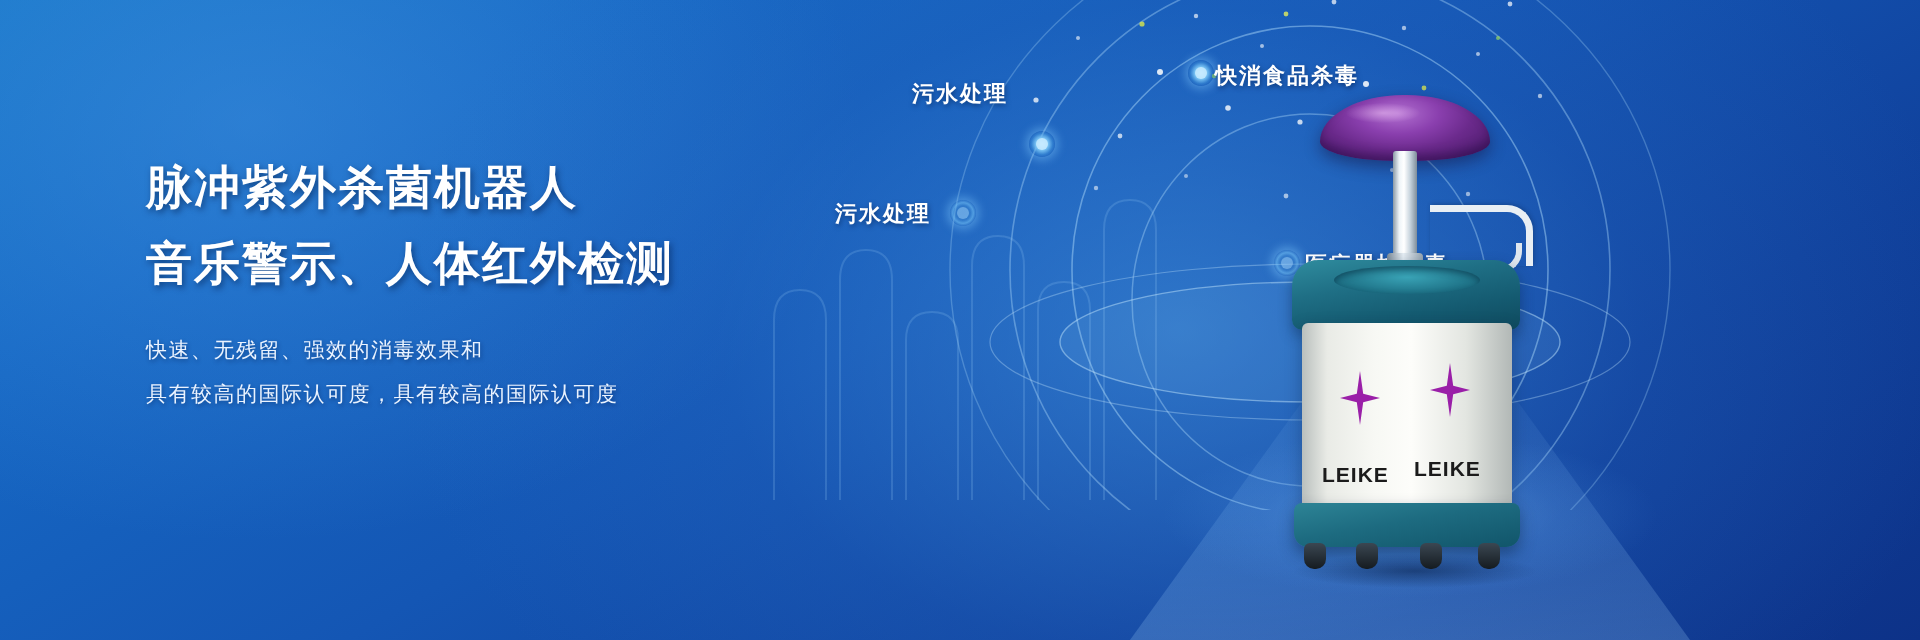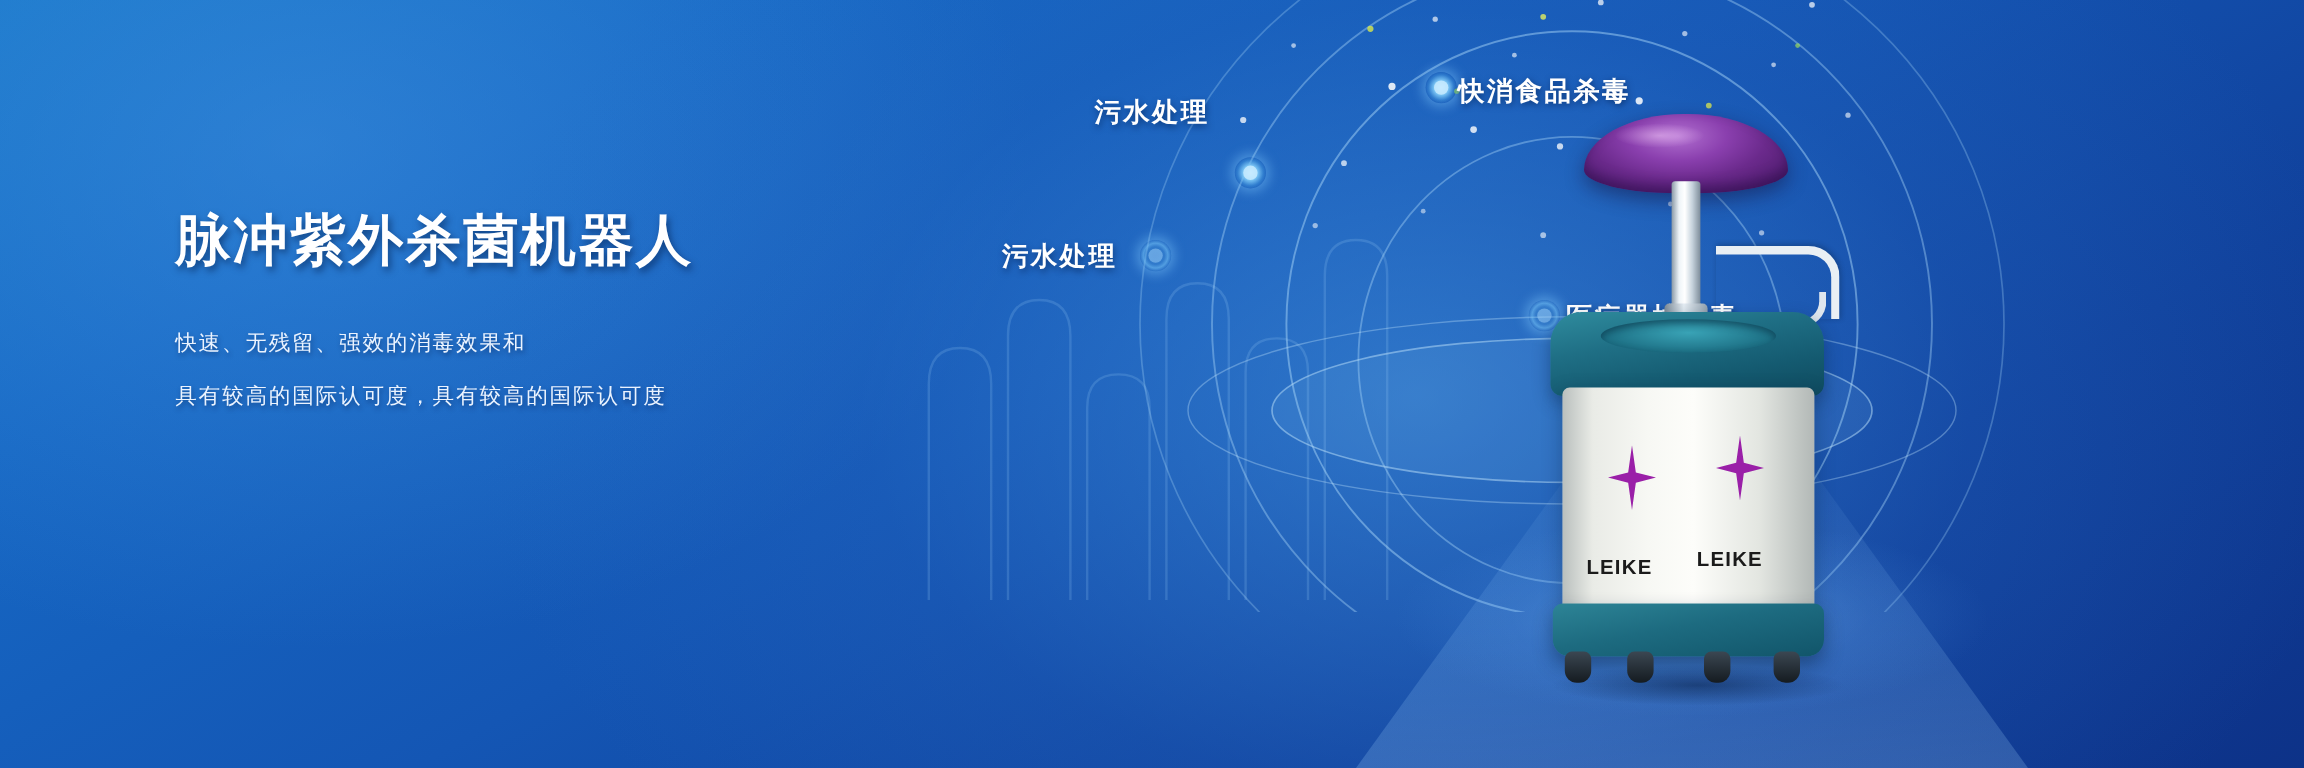--- a/index.html
+++ b/index.html
@@ -33,36 +33,36 @@
     pointer-events:none;
   }
 
   
   .rings{position:absolute;left:880px;top:-30px;width:820px;height:540px;pointer-events:none;}
 
   
   .sparkles{position:absolute;left:1000px;top:-20px;width:560px;height:300px;pointer-events:none;}
 
   
-  .text-block{position:absolute;left:146px;top:158px;width:640px;margin-top:13px;}
+  .text-block{position:absolute;left:146px;top:158px;width:640px;}
   .h1,.h2{
     font-family:"DejaVu Serif","Liberation Serif",serif;
     font-weight:bold;
     color:#ffffff;
     letter-spacing:2px;
     text-shadow:2px 3px 6px rgba(2,25,70,.55);
     white-space:nowrap;
   }
   .h1{font-size:46px;line-height:58px;margin:0 0 18px 0;}
   .h2{font-size:46px;line-height:58px;margin:0;}
   .sub{
     margin-top:36px;
     font-family:"DejaVu Serif","Liberation Serif",serif;
     color:#eaf3ff;
-    font-size:18px;
+    font-size:21px;
     line-height:44px;
     letter-spacing:1.5px;
     text-shadow:1px 2px 4px rgba(2,25,70,.45);
     white-space:nowrap;
   }
 
   
   .feat{
     position:absolute;
     font-family:"DejaVu Serif","Liberation Serif",serif;
@@ -143,21 +143,21 @@
     position:absolute;width:40px;height:54px;
     background:#9a1fa8;
     clip-path:polygon(50% 0%, 58% 42%, 100% 50%, 58% 58%, 50% 100%, 42% 58%, 0% 50%, 42% 42%);
     filter:drop-shadow(0 0 3px rgba(170,20,190,.6));
   }
   .star.s1{left:38px;top:48px;}
   .star.s2{left:128px;top:40px;}
   .brand{
     position:absolute;
     font-family:"Liberation Sans",sans-serif;
-    font-weight:bold;font-size:17px;letter-spacing:1px;color:#1b1b1b;
+    font-weight:bold;font-size:21px;letter-spacing:1px;color:#1b1b1b;
   }
   .brand.b1{left:20px;top:140px;}
   .brand.b2{left:112px;top:134px;}
 
   .base{
     position:absolute;left:14px;top:408px;width:226px;height:44px;
     background:linear-gradient(170deg,#2d8496 0%,#1d6b80 45%,#11556a 100%);
     border-radius:8px 8px 14px 14px;
     box-shadow:0 8px 16px rgba(6,30,62,.45);
   }
@@ -244,20 +244,21 @@
         <circle cx="498" cy="58" r="2" fill="#9ad85a" opacity=".7"></circle>
       </g>
     </svg>
   </div>
 
   <div class="beam"></div>
   <div class="stage-glow"></div>
 
   <div class="text-block">
     <div class="h1">脉冲紫外杀菌机器人</div>
+    <div class="h2">音乐警示、人体红外检测</div>
     <div class="sub">快速、无残留、强效的消毒效果和</div>
     <div class="sub" style="margin-top:0">具有较高的国际认可度，具有较高的国际认可度</div>
   </div>
 
   <div class="dot" style="left:1029px;top:131px;"></div>
   <div class="feat" style="left:912px;top:79px;">污水处理</div>
 
   <div class="dot" style="left:1188px;top:60px;"></div>
   <div class="feat" style="left:1215px;top:61px;text-align:right;">快消食品杀毒</div>
 

